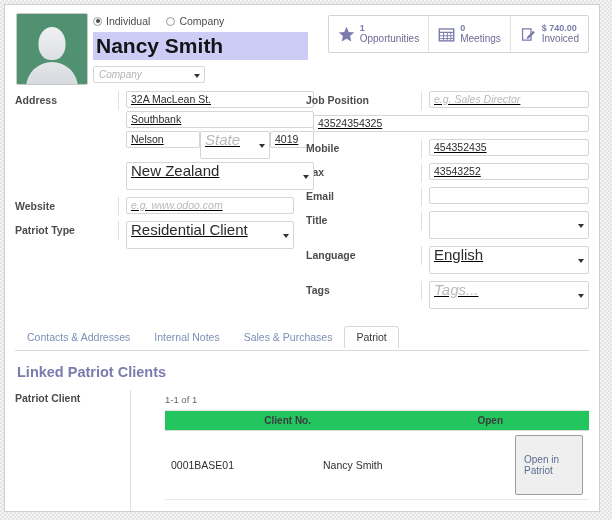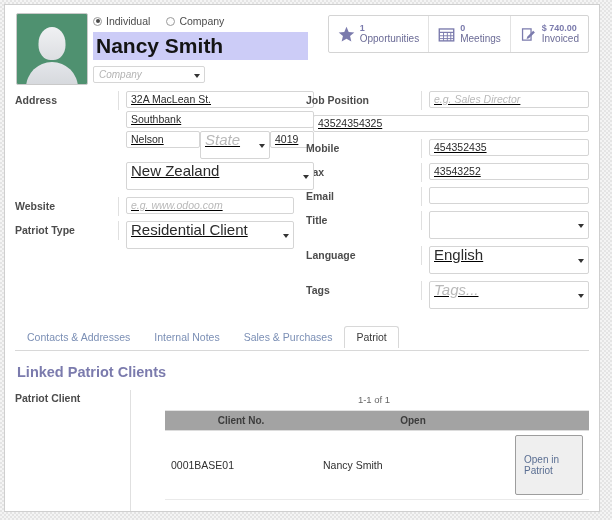--- a/index.html
+++ b/index.html
@@ -251,36 +251,36 @@
     font-size: 10.5px;
     font-weight: bold;
     color: #4c4c4c;
     padding-top: 2px;
     border-right: 1px solid #e0e0e0;
     box-sizing: border-box;
   }
   .pctl { flex: 1; padding-left: 8px; }
 
   .pager {
-    text-align: center;
+    text-align: left;
     font-size: 9.5px;
     color: #666;
     padding: 4px 6px 5px 0;
   }
   .o2m {
     border-top: 1px solid #e3e3e3;
   }
   table.grid {
     width: 100%;
     border-collapse: collapse;
     font-size: 10.5px;
   }
   table.grid thead th {
-    background: #a3a3a3;
-    text-align: center;
+    background: #22c55e;
+    text-align: right;
     font-weight: bold;
     color: #3c3c3c;
     padding: 4px 6px;
     border-bottom: 1px solid #dcdcdc;
     font-size: 10px;
   }
   table.grid tbody td {
     padding: 4px 6px;
     color: #2f2f2f;
     border-bottom: 1px solid #eaeaea;

